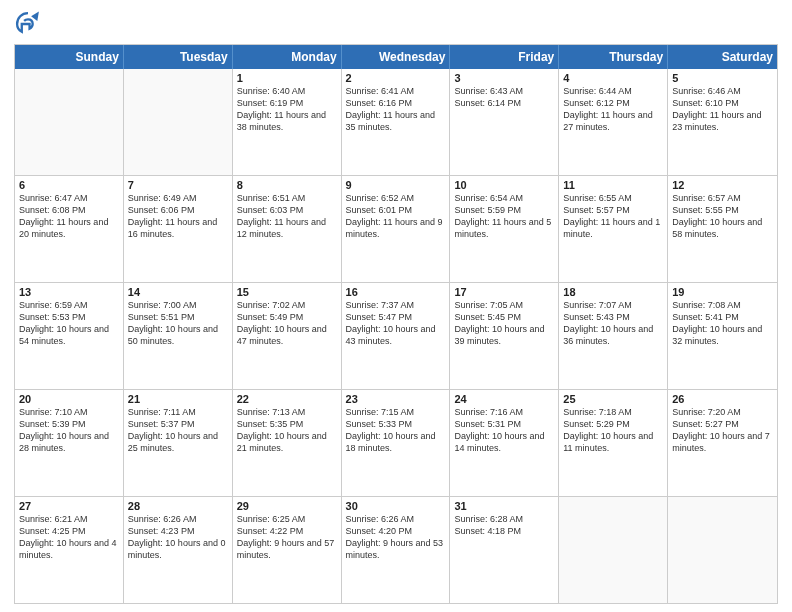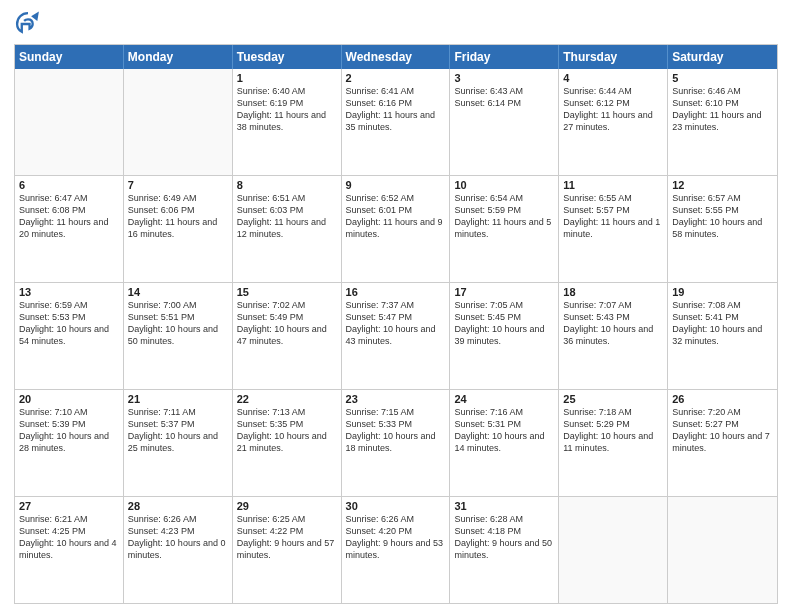--- a/index.html
+++ b/index.html
@@ -68,22 +68,23 @@
     .cal-header {
       display: grid;
       grid-template-columns: repeat(7, 1fr);
       background: #2e6eb5;
     }
     .cal-header-cell {
       color: #fff;
       font-size: 12px;
       font-weight: bold;
       padding: 5px 4px;
-      text-align: left;
+      text-align: right;
       border-right: 1px solid #5590cc;
+      margin-left: 10px;
     }
     .cal-header-cell:last-child {
       border-right: none;
     }
     .cal-body {
       flex: 1;
       display: flex;
       flex-direction: column;
     }
     .cal-row {
@@ -139,22 +140,22 @@
     </div>
     <div class="title-section">
       <div class="month-title"></div>
       <div class="location"></div>
     </div>
   </div>
 
   <div class="calendar">
     <div class="cal-header">
     <div class="cal-header-cell">Sunday</div>
+        <div class="cal-header-cell">Tuesday</div>
         <div class="cal-header-cell">Monday</div>
-        <div class="cal-header-cell">Tuesday</div>
         <div class="cal-header-cell">Wednesday</div>
         <div class="cal-header-cell">Friday</div>
         <div class="cal-header-cell">Thursday</div>
         <div class="cal-header-cell">Saturday</div>
       </div>
     <div class="cal-body">
     <div class="cal-row">
           <div class="cal-cell empty"></div>
           <div class="cal-cell empty"></div>
           <div class="cal-cell">
@@ -341,20 +342,19 @@
           <div class="cal-cell">
             <div class="day-num">30</div>
             <div class="cell-line">Sunrise: 6:26 AM</div>
             <div class="cell-line">Sunset: 4:20 PM</div>
             <div class="cell-line">Daylight: 9 hours and 53 minutes.</div>
           </div>
           <div class="cal-cell">
             <div class="day-num">31</div>
             <div class="cell-line">Sunrise: 6:28 AM</div>
             <div class="cell-line">Sunset: 4:18 PM</div>
-            <div class="cell-line">Daylight: 9 hours and 50 minutes.</div>
           </div>
           <div class="cal-cell empty"></div>
           <div class="cal-cell empty"></div>
         </div>
       </div>
   </div>
 </div>
 
 </body></html>

